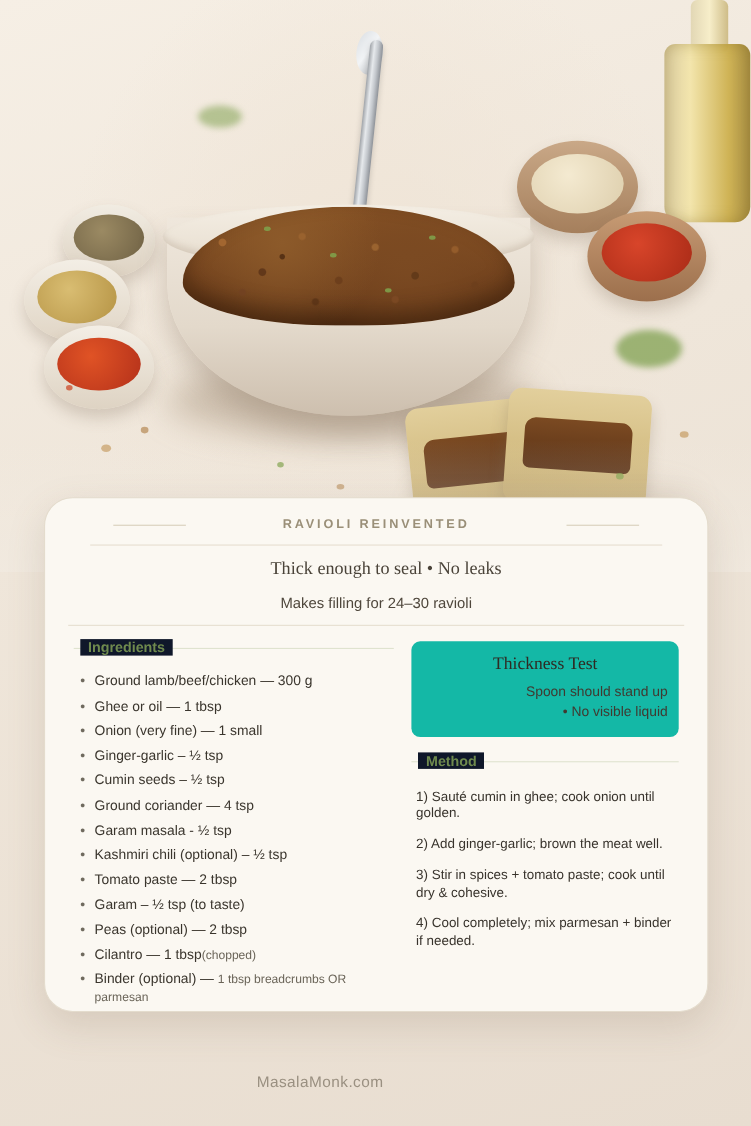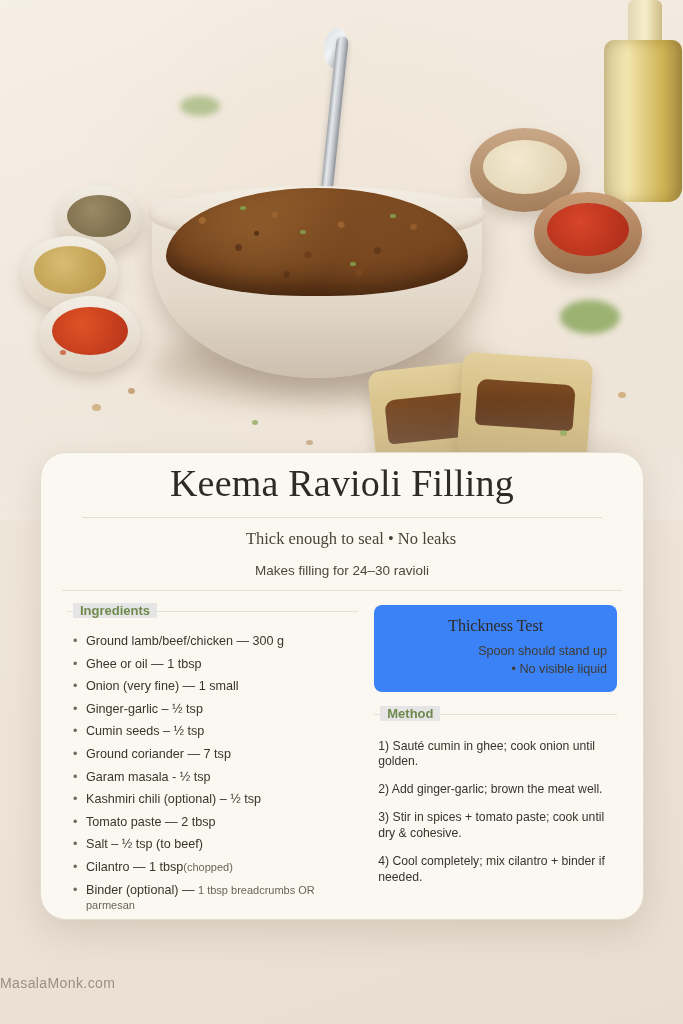--- a/index.html
+++ b/index.html
@@ -259,21 +259,21 @@
     border-top: 1px solid #dfe3cf;
     position: relative;
     padding-top: 0;
     margin-top: 10px;
     height: 14px;
   }
   .section-head span {
     position: absolute;
     top: -9px;
     left: 6px;
-    background: #e5e5e5;
+    background: #0f172a;
     padding: 0 7px;
   }
 
   ul.ing {
     list-style: none;
     margin: 8px 0 12px 0;
     padding: 0 0 0 6px;
   }
   ul.ing li {
     font-size: 12.6px;
@@ -288,21 +288,21 @@
     position: absolute;
     left: 0;
     color: #6f6a5e;
   }
   ul.ing li .small {
     font-size: 11px;
     color: #6a6458;
   }
 
   .tip-box {
-    background: #3b82f6;
+    background: #14b8a6;
     border-radius: 8px;
     padding: 12px 10px 13px;
     text-align: center;
     margin-top: 4px;
   }
   .tip-title {
     font-family: "Liberation Serif", serif;
     font-size: 16px;
     color: #2f2a23;
     margin-bottom: 7px;
@@ -329,20 +329,21 @@
   }
   ol.method li::before {
     content: counter(m) ") ";
     font-style: normal;
   }
 
   .footer {
     position: absolute;
     left: 0; top: 975px;
     width: 582px;
+    text-align: center;
     font-size: 14px;
     color: #9a9081;
     letter-spacing: .4px;
   }
 </style>
 </head>
 <body>
 
 <div class="page">
 
@@ -398,68 +399,73 @@
     <div class="crumb" style="left:618px;top:392px;width:8px;height:6px;background:#c8a06a;"></div>
     <div class="crumb" style="left:560px;top:430px;width:7px;height:6px;background:#7fa04a;"></div>
     <div class="crumb" style="left:252px;top:420px;width:6px;height:5px;background:#7fa04a;"></div>
     <div class="crumb" style="left:306px;top:440px;width:7px;height:5px;background:#b98f5c;"></div>
 
     <div class="photo-fade"></div>
   </div>
 
   <div class="card">
 
-
-    <div class="title">Keema Ravioli Filling</div>
+    <div class="eyebrow">
+      <span class="line l"></span>
+      <span>RAVIOLI REINVENTED</span>
+      <span class="line r"></span>
+    </div>
+
 
     <div class="rule"></div>
 
     <div class="subtitle">Thick enough to seal • No leaks</div>
 
     <div class="makes">Makes filling for 24–30 ravioli</div>
     <div class="rule2"></div>
 
     <div class="body">
 
       <div class="col-left">
         <div class="section-head">
           <span>Ingredients</span>
         </div>
         <ul class="ing">
           <li><span>Ground lamb/beef/chicken — 300 g</span></li>
           <li><span>Ghee or oil — 1 tbsp</span></li>
           <li><span>Onion (very fine) — 1 small</span></li>
           <li><span>Ginger-garlic – ½ tsp</span></li>
           <li><span>Cumin seeds – ½ tsp</span></li>
-          <li><span>Ground coriander — 7 tsp</span></li>
+          <li><span>Ground coriander — 4 tsp</span></li>
           <li><span>Garam masala - ½  tsp</span></li>
           <li><span>Kashmiri chili (optional) – ½ tsp</span></li>
           <li><span>Tomato paste — 2 tbsp</span></li>
-          <li><span>Salt – ½ tsp (to beef)</span></li>
+          <li><span>Garam – ½ tsp (to taste)</span></li>
+          <li><span>Peas (optional) — 2 tbsp</span></li>
           <li><span>Cilantro — 1 tbsp</span><span class="small">(chopped)</span></li>
           <li><span>Binder (optional) — </span><span class="small">1 tbsp breadcrumbs OR parmesan</span></li>
         </ul>
       </div>
 
       <div class="col-right">
 
         <div class="tip-box">
           <div class="tip-title">Thickness Test</div>
           <div class="tip-line">Spoon should stand up</div>
           <div class="tip-line">• No visible liquid</div>
         </div>
 
         <div class="section-head" style="margin-top:22px;">
           <span>Method</span>
         </div>
         <ol class="method">
           <li>Sauté cumin in ghee; cook onion until golden.</li>
           <li>Add ginger-garlic; brown the meat well.</li>
           <li>Stir in spices + tomato paste; cook until dry &amp; cohesive.</li>
-          <li>Cool completely; mix cilantro + binder if needed.</li>
+          <li>Cool completely; mix parmesan + binder if needed.</li>
         </ol>
       </div>
 
     </div>
   </div>
 
   <div class="footer">MasalaMonk.com</div>
 
 </div>
 

